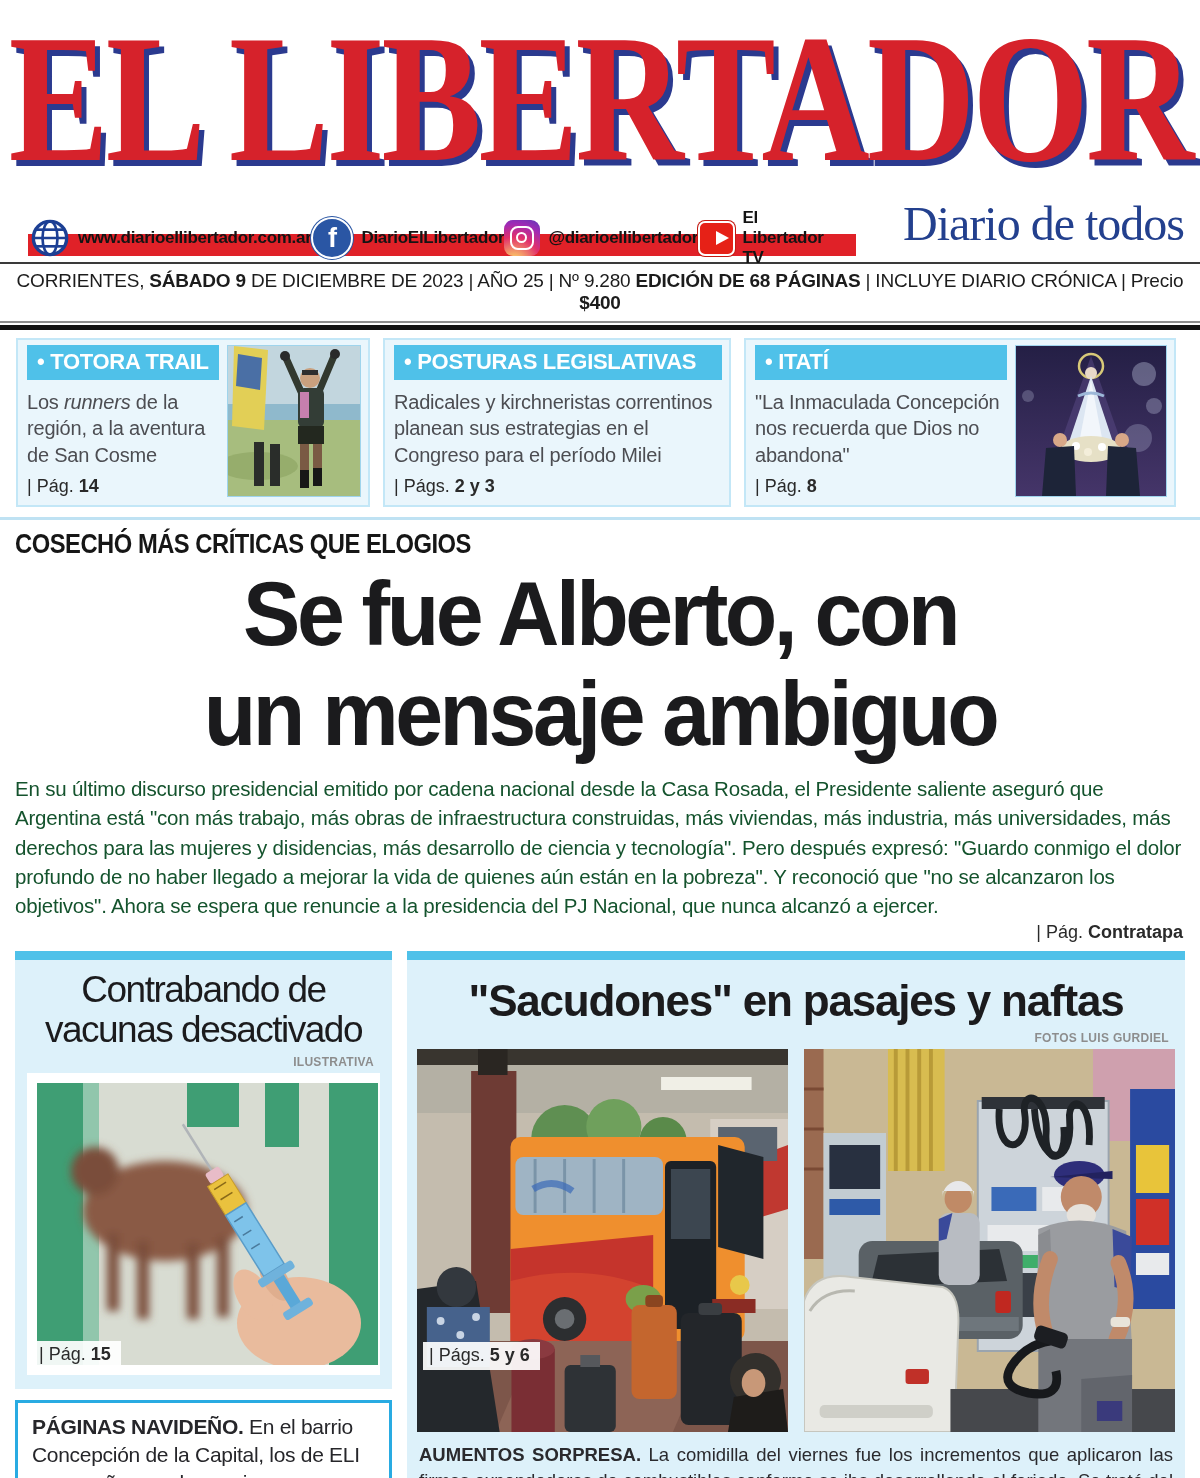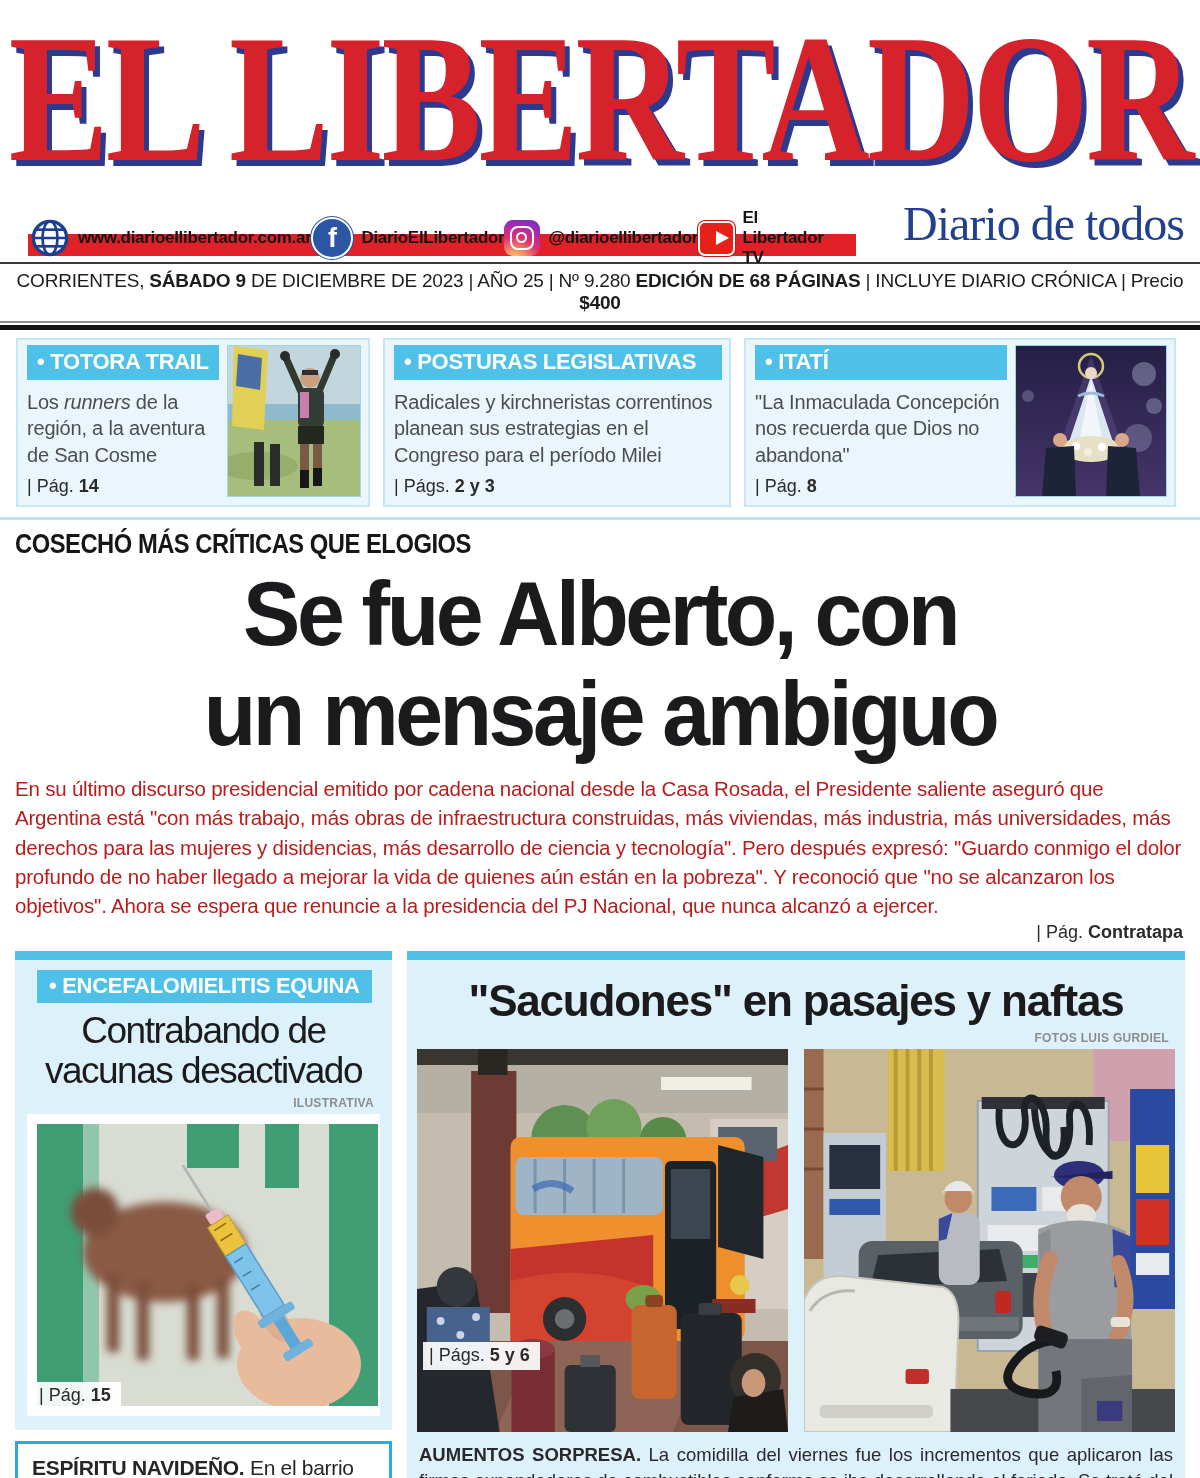--- a/index.html
+++ b/index.html
@@ -48,21 +48,21 @@
   .teaser-photo { margin-left:8px; border:1px solid #9fd4ec; background:#fff; }
   .teaser-photo svg { display:block; }
 
   .blue-divider { height:3px; background:#bfe2f3; margin:4px 0 8px; }
 
   
   .lead { padding:0 15px; }
   .kicker { font-size:25px; font-weight:bold; color:#161616; letter-spacing:-0.5px; transform:scale(0.95,1.08); transform-origin:left top; }
   .headline { margin:6px 0 10px; text-align:center; font-weight:bold; color:#1b1b1d; font-size:86px; line-height:1.1; letter-spacing:-3.5px; transform:scale(1,1.06); transform-origin:center top; }
   .hl-line { display:block; }
-  .lead-body { margin:22px 0 2px; font-size:20.5px; line-height:1.42; color:#b91c1c; letter-spacing:-0.2px; }
+  .lead-body { margin:22px 0 2px; font-size:20.5px; line-height:1.42; color:#14532d; letter-spacing:-0.2px; }
   .lead-page { text-align:right; padding-right:2px; }
 
   
   .bottom { display:flex; gap:15px; padding:8px 15px 0; align-items:flex-start; }
   .left-col { width:377px; flex:none; }
   .panel { background:#ddf1fa; border-top:9px solid #4fc1e9; }
   .left-panel { padding:8px 12px 14px; }
   .left-header { display:inline-block; background:#4fc1e9; color:#fff; font-weight:bold; font-size:22px; padding:3px 12px 4px; margin:2px 0 6px 10px; letter-spacing:-0.3px; }
   .left-headline { margin:2px 0 0; text-align:center; font-size:37px; font-weight:normal; color:#1b1b1d; line-height:1.08; letter-spacing:-1.5px; }
   .credit { text-align:right; font-size:12px; font-weight:bold; color:#8d8d8d; letter-spacing:0.3px; margin:5px 6px 4px 0; }
@@ -222,21 +222,20 @@
       <span class="hl-line">un mensaje ambiguo</span>
     </h1>
     <p class="lead-body">En su último discurso presidencial emitido por cadena nacional desde la Casa Rosada, el Presidente saliente aseguró que Argentina está "con más trabajo, más obras de infraestructura construidas, más viviendas, más industria, más universidades, más derechos para las mujeres y disidencias, más desarrollo de ciencia y tecnología". Pero después expresó: "Guardo conmigo el dolor profundo de no haber llegado a mejorar la vida de quienes aún están en la pobreza". Y reconoció que "no se alcanzaron los objetivos". Ahora se espera que renuncie a la presidencia del PJ Nacional, que nunca alcanzó a ejercer.</p>
     <div class="lead-page page-ref"><span>| Pág.</span> <b>Contratapa</b></div>
   </section>
 
   <div class="bottom">
 
     <div class="left-col">
       <section class="panel left-panel">
-        <div class="left-header">• ENCEFALOMIELITIS EQUINA</div>
         <h2 class="left-headline">
           <span class="hl-line">Contrabando de</span>
           <span class="hl-line">vacunas desactivado</span>
         </h2>
         <div class="credit">ILUSTRATIVA</div>
         <div class="photo-frame">
           <svg width="341" height="282" viewBox="0 0 341 282">
             <defs>
                 <filter id="blur1">
                   <feGaussianBlur stdDeviation="4"></feGaussianBlur>
@@ -272,21 +271,21 @@
               <line x1="212" y1="130" x2="222" y2="130" stroke="#4a7a9c" stroke-width="1.5"></line>
               <line x1="212" y1="146" x2="222" y2="146" stroke="#4a7a9c" stroke-width="1.5"></line>
               <line x1="212" y1="162" x2="222" y2="162" stroke="#4a7a9c" stroke-width="1.5"></line>
             </g>
           </svg>
           <div class="pag-label page-ref"><span>| Pág.</span> <b>15</b></div>
         </div>
       </section>
 
       <section class="note-box">
-        <b>ESPÍRITU NAVIDEÑO.</b><span> En el barrio Concepción de la Capital, los de ELI acompañaron a los vecinos para inaugurar el árbol y el pesebre ecológico.</span>
+        <b>PÁGINAS NAVIDEÑO.</b><span> En el barrio Concepción de la Capital, los de ELI acompañaron a los vecinos para inaugurar el árbol y el pesebre ecológico.</span>
         
       </section>
     </div>
 
     <div class="right-col">
       <section class="panel right-panel">
         <h2 class="right-headline">"Sacudones" en pasajes y naftas</h2>
         <div class="credit">FOTOS LUIS GURDIEL</div>
 
         <div class="photos">

